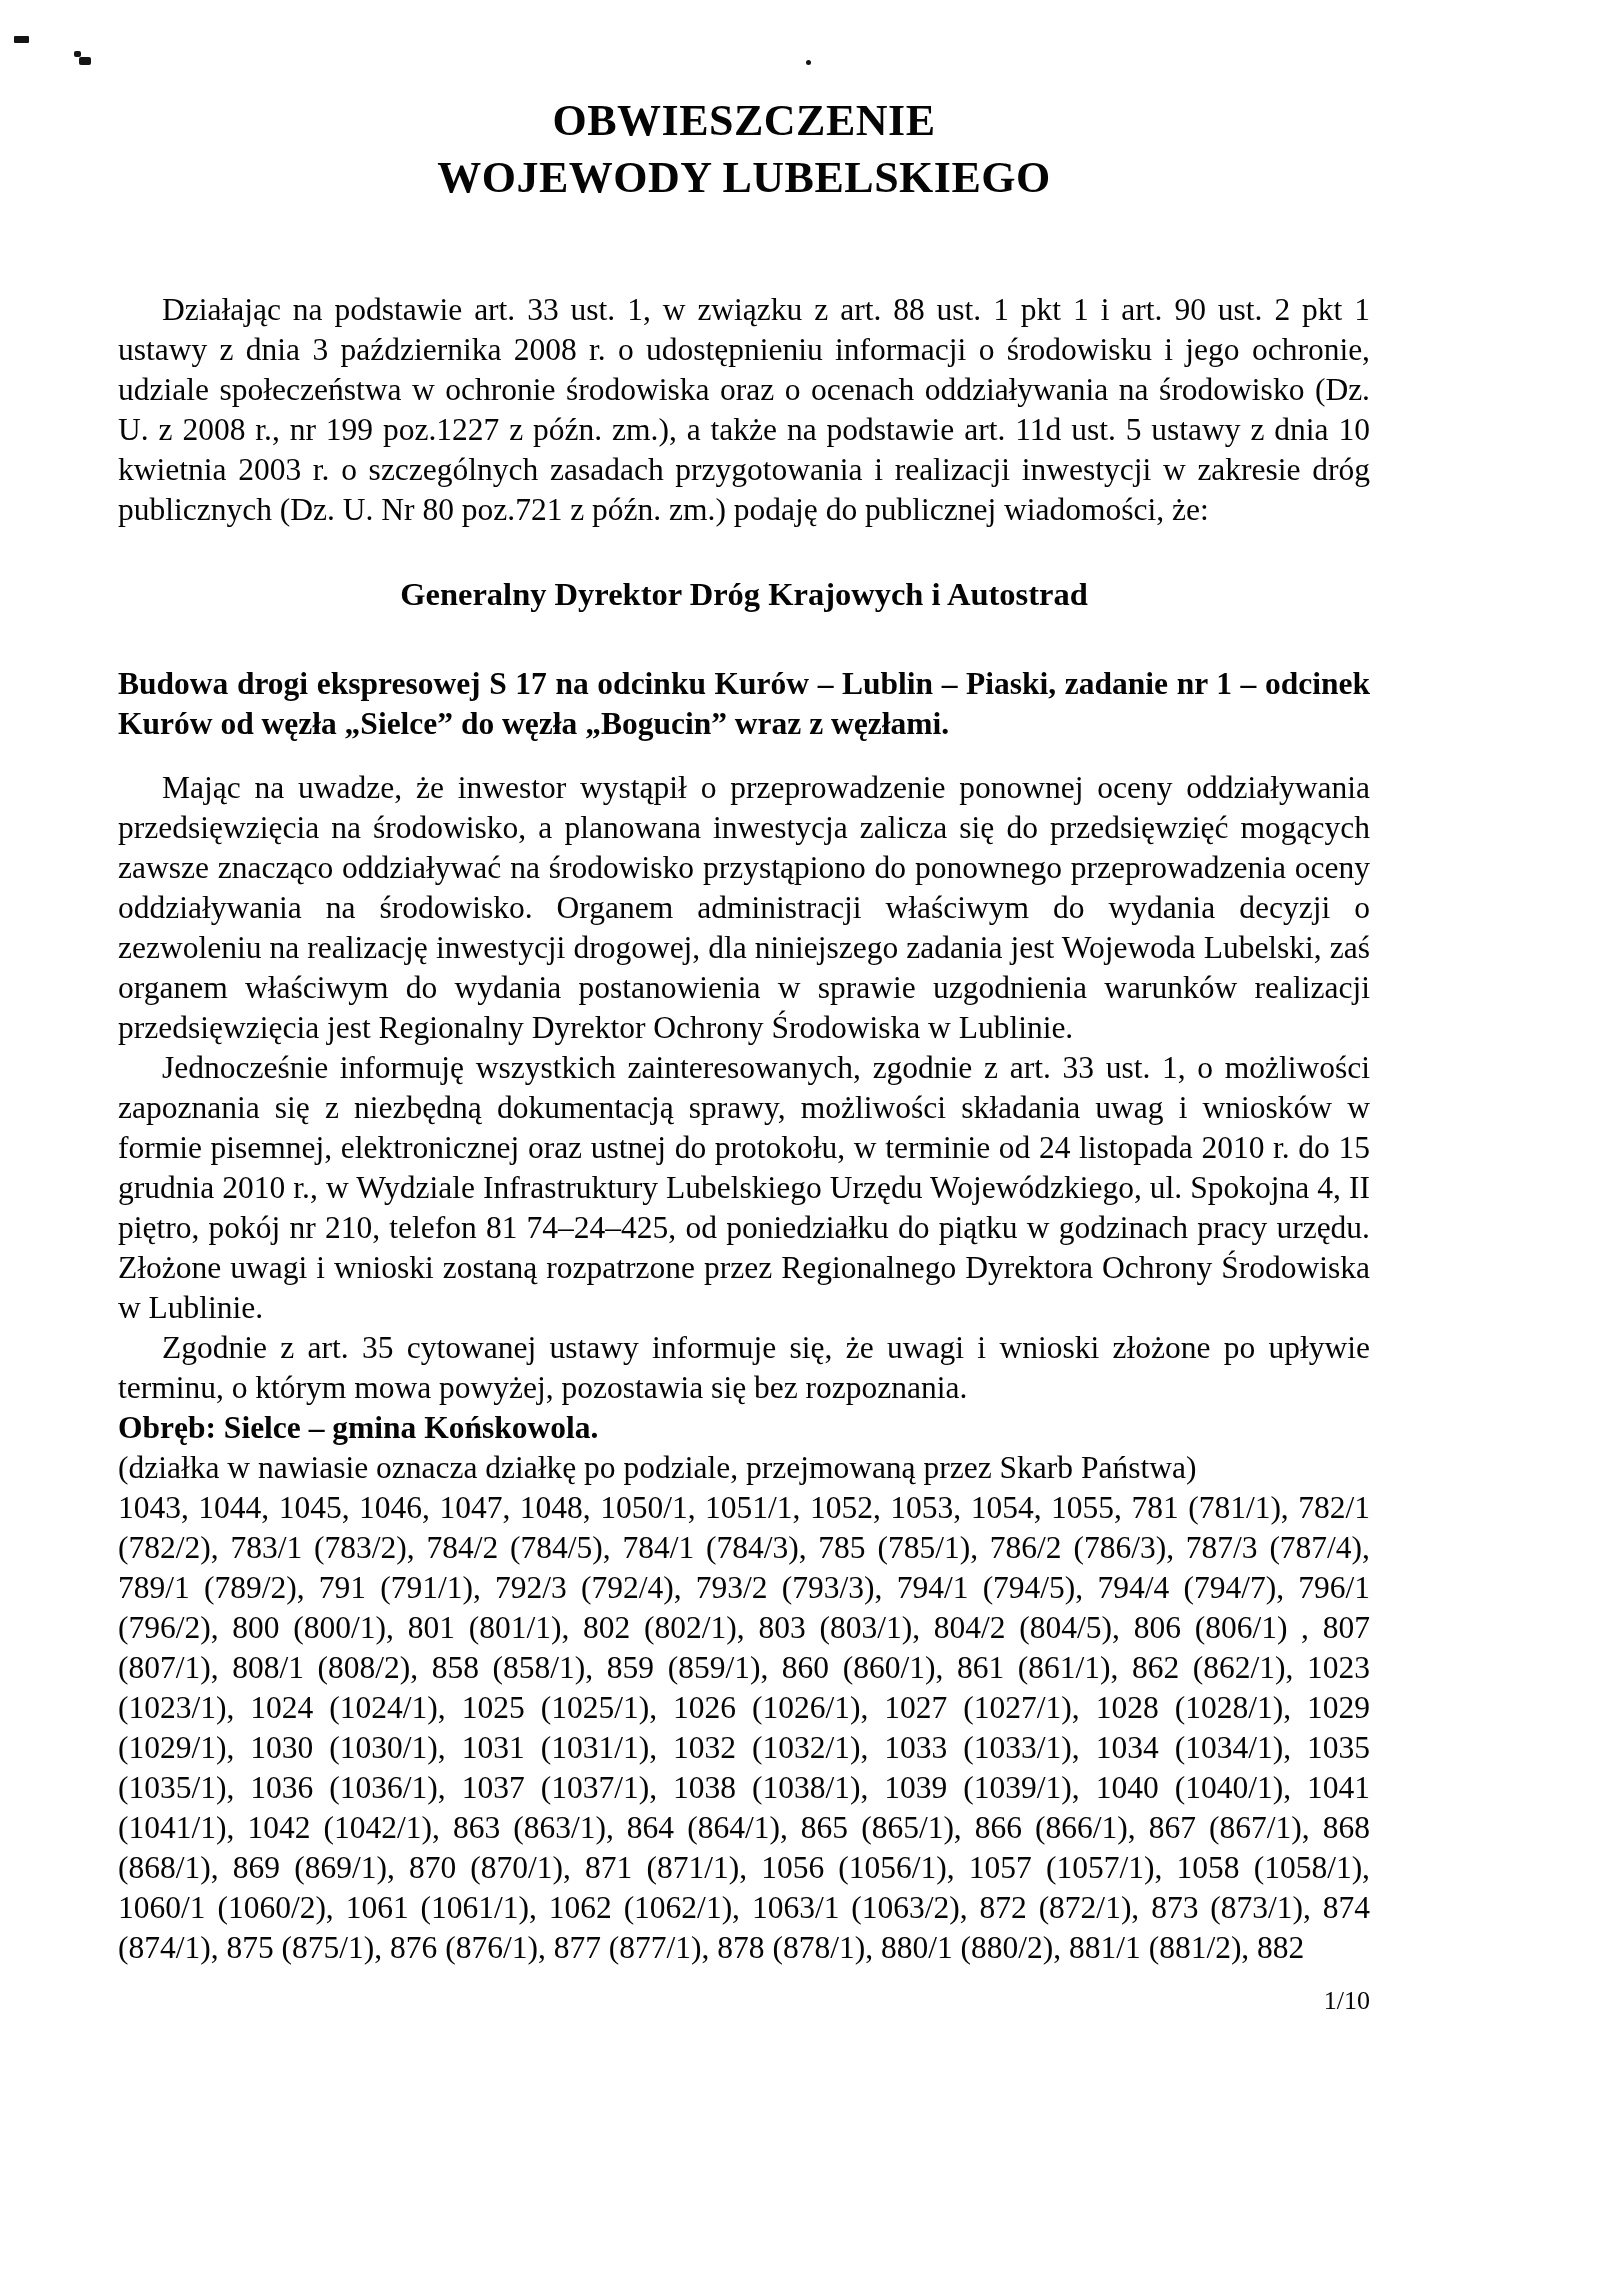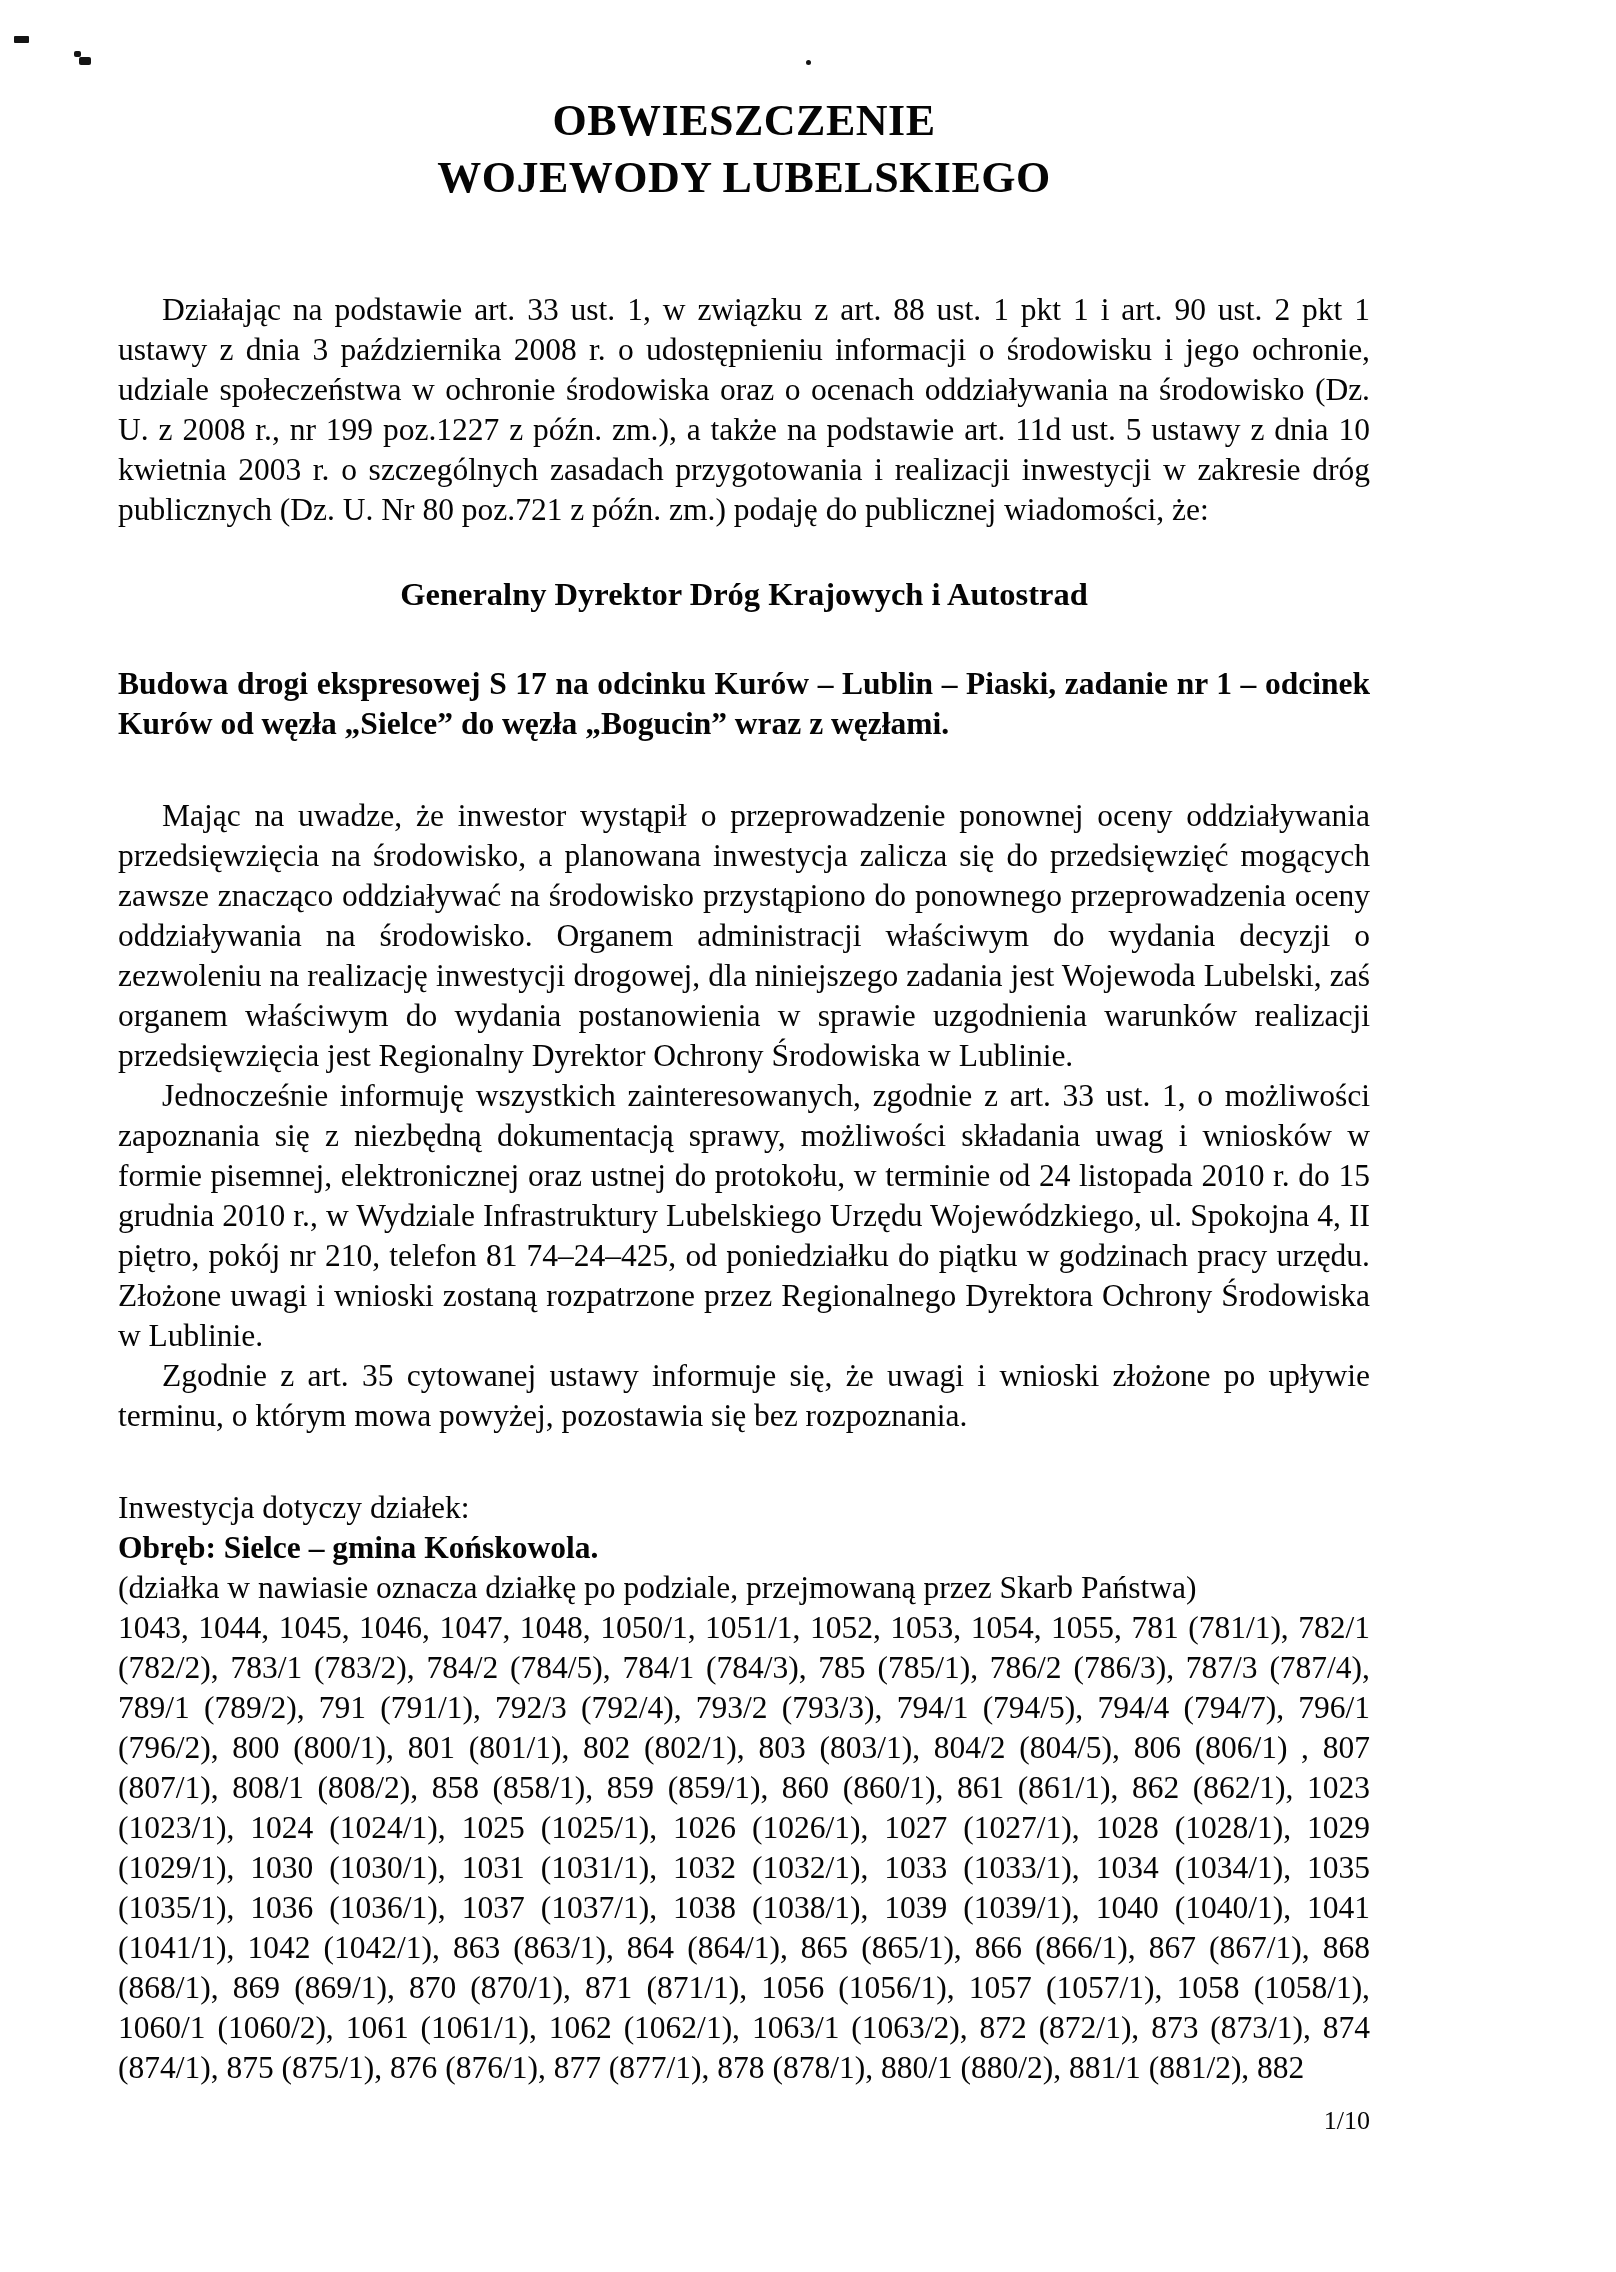--- a/index.html
+++ b/index.html
@@ -38,21 +38,21 @@
   }
   .indent { text-indent: 44px; }
   .bold { font-weight: bold; }
   .h2 {
     margin: 44px 0 50px 0;
     text-align: center;
     font-size: 32.5px;
     line-height: 40px;
     font-weight: bold;
   }
-  .gap-md { margin-top: 52px; font-family: Liberation Serif, serif; }
+  .gap-md { margin-top: 24px; font-family: Liberation Serif, serif; }
   .gap-lg { margin-top: 48px; }
   .footer {
     margin-top: 14px;
     text-align: right;
     font-size: 26px;
     line-height: 38px;
     font-family: Liberation Serif, serif;
   }
   .artifact {
     position: absolute;
@@ -85,21 +85,20 @@
 
   <p class="p bold">Budowa drogi ekspresowej S 17 na odcinku Kurów – Lublin – Piaski, zadanie nr 1 – odcinek Kurów od węzła „Sielce” do węzła „Bogucin” wraz z węzłami.</p>
 
   <p class="p indent gap-md">Mając na uwadze, że inwestor wystąpił o przeprowadzenie ponownej oceny oddziaływania przedsięwzięcia na środowisko, a planowana inwestycja zalicza się do przedsięwzięć mogących zawsze znacząco oddziaływać na środowisko przystąpiono do ponownego przeprowadzenia oceny oddziaływania na środowisko. Organem administracji właściwym do wydania decyzji o zezwoleniu na realizację inwestycji drogowej, dla niniejszego zadania jest Wojewoda Lubelski, zaś organem właściwym do wydania postanowienia w sprawie uzgodnienia warunków realizacji przedsięwzięcia jest Regionalny Dyrektor Ochrony Środowiska w Lublinie.</p>
 
   <p class="p indent">Jednocześnie informuję wszystkich zainteresowanych, zgodnie z art. 33 ust. 1, o możliwości zapoznania się z niezbędną dokumentacją sprawy, możliwości składania uwag i wniosków w formie pisemnej, elektronicznej oraz ustnej do protokołu, w terminie od 24 listopada 2010 r. do 15 grudnia 2010 r., w Wydziale Infrastruktury Lubelskiego Urzędu Wojewódzkiego, ul. Spokojna 4, II piętro, pokój nr 210, telefon 81 74–24–425, od poniedziałku do piątku w godzinach pracy urzędu. Złożone uwagi i wnioski zostaną rozpatrzone przez Regionalnego Dyrektora Ochrony Środowiska w Lublinie.</p>
 
   <p class="p indent">Zgodnie z art. 35 cytowanej ustawy informuje się, że uwagi i wnioski złożone po upływie terminu, o którym mowa powyżej, pozostawia się bez rozpoznania.</p>
 
 
-  <p class="p gap-md">Inwestycja dotyczy działek:</p>
 
   <p class="p bold">Obręb: Sielce – gmina Końskowola.</p>
 
   <p class="p">(działka w nawiasie oznacza działkę po podziale, przejmowaną przez Skarb Państwa)</p>
 
   <p class="p">1043, 1044, 1045, 1046, 1047, 1048, 1050/1, 1051/1, 1052, 1053, 1054, 1055, 781 (781/1), 782/1 (782/2), 783/1 (783/2), 784/2 (784/5), 784/1 (784/3), 785 (785/1), 786/2 (786/3), 787/3 (787/4), 789/1 (789/2), 791 (791/1), 792/3 (792/4), 793/2 (793/3), 794/1 (794/5), 794/4 (794/7), 796/1 (796/2), 800 (800/1), 801 (801/1), 802 (802/1), 803 (803/1), 804/2 (804/5), 806 (806/1) , 807 (807/1), 808/1 (808/2), 858 (858/1), 859 (859/1), 860 (860/1), 861 (861/1), 862 (862/1), 1023 (1023/1), 1024 (1024/1), 1025 (1025/1), 1026 (1026/1), 1027 (1027/1), 1028 (1028/1), 1029 (1029/1), 1030 (1030/1), 1031 (1031/1), 1032 (1032/1), 1033 (1033/1), 1034 (1034/1), 1035 (1035/1), 1036 (1036/1), 1037 (1037/1), 1038 (1038/1), 1039 (1039/1), 1040 (1040/1), 1041 (1041/1), 1042 (1042/1), 863 (863/1), 864 (864/1), 865 (865/1), 866 (866/1), 867 (867/1), 868 (868/1), 869 (869/1), 870 (870/1), 871 (871/1), 1056 (1056/1), 1057 (1057/1), 1058 (1058/1), 1060/1 (1060/2), 1061 (1061/1), 1062 (1062/1), 1063/1 (1063/2), 872 (872/1), 873 (873/1), 874 (874/1), 875 (875/1), 876 (876/1), 877 (877/1), 878 (878/1), 880/1 (880/2), 881/1 (881/2), 882</p>
 
   <div class="footer">1/10</div>
 
 </div>

